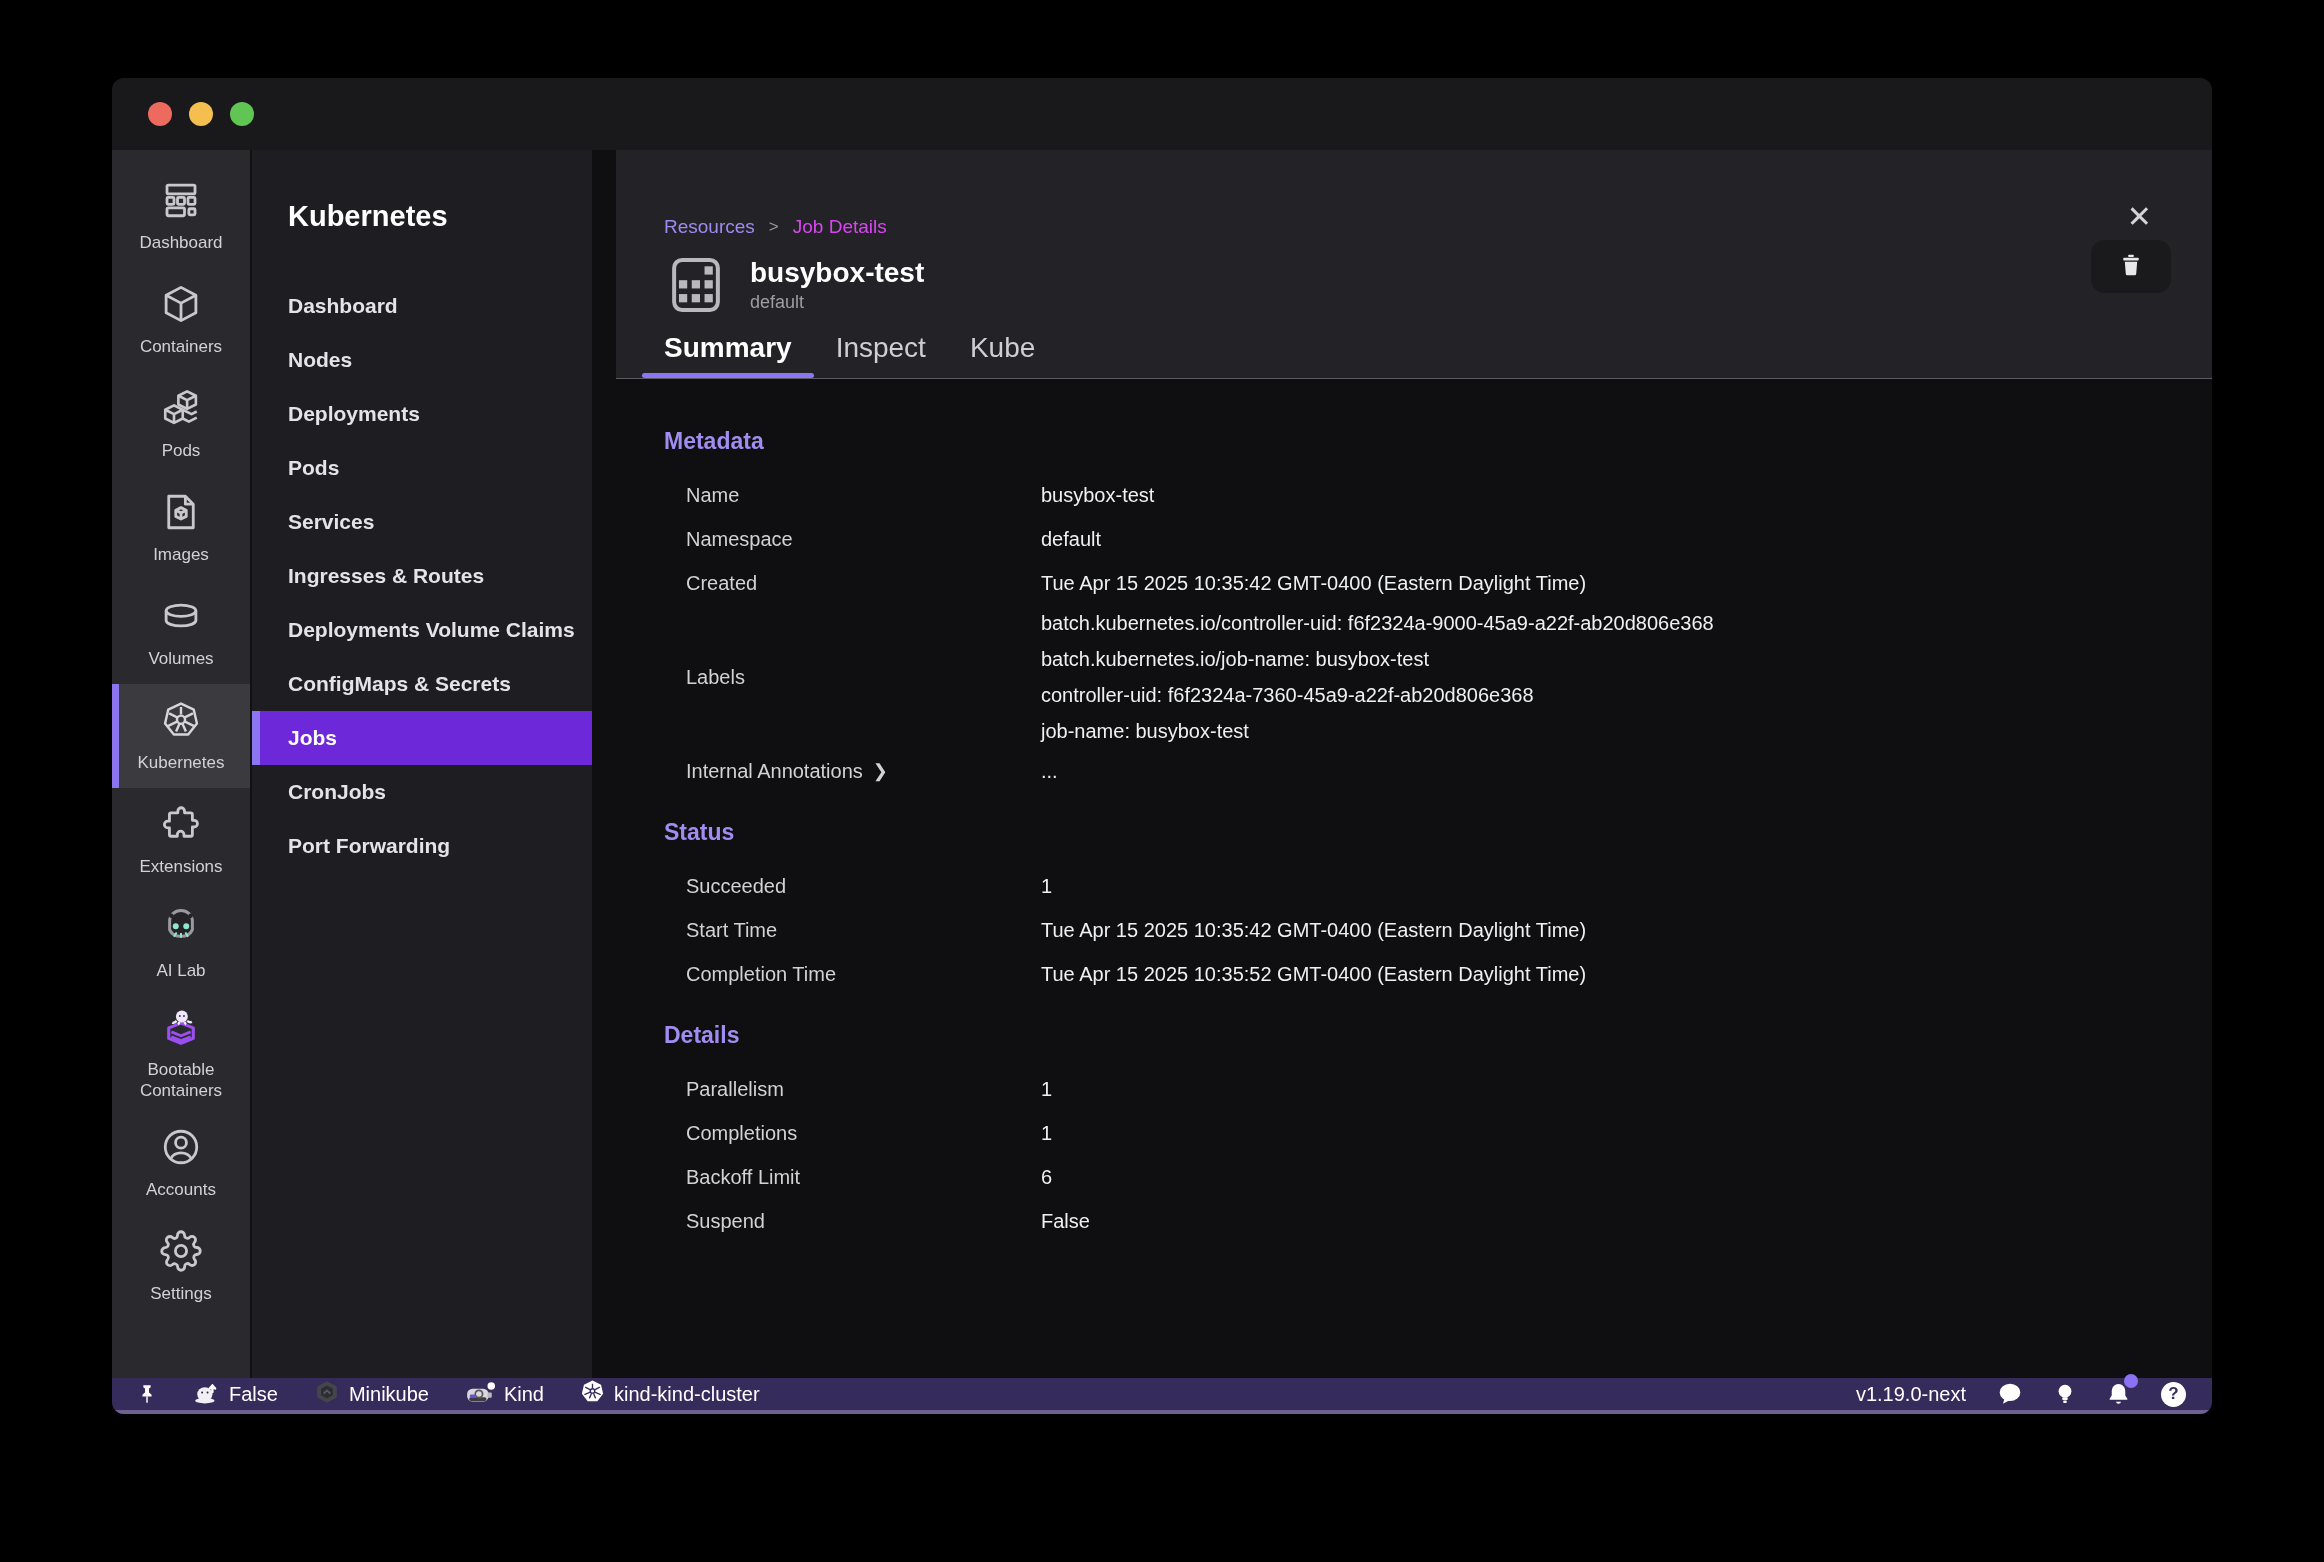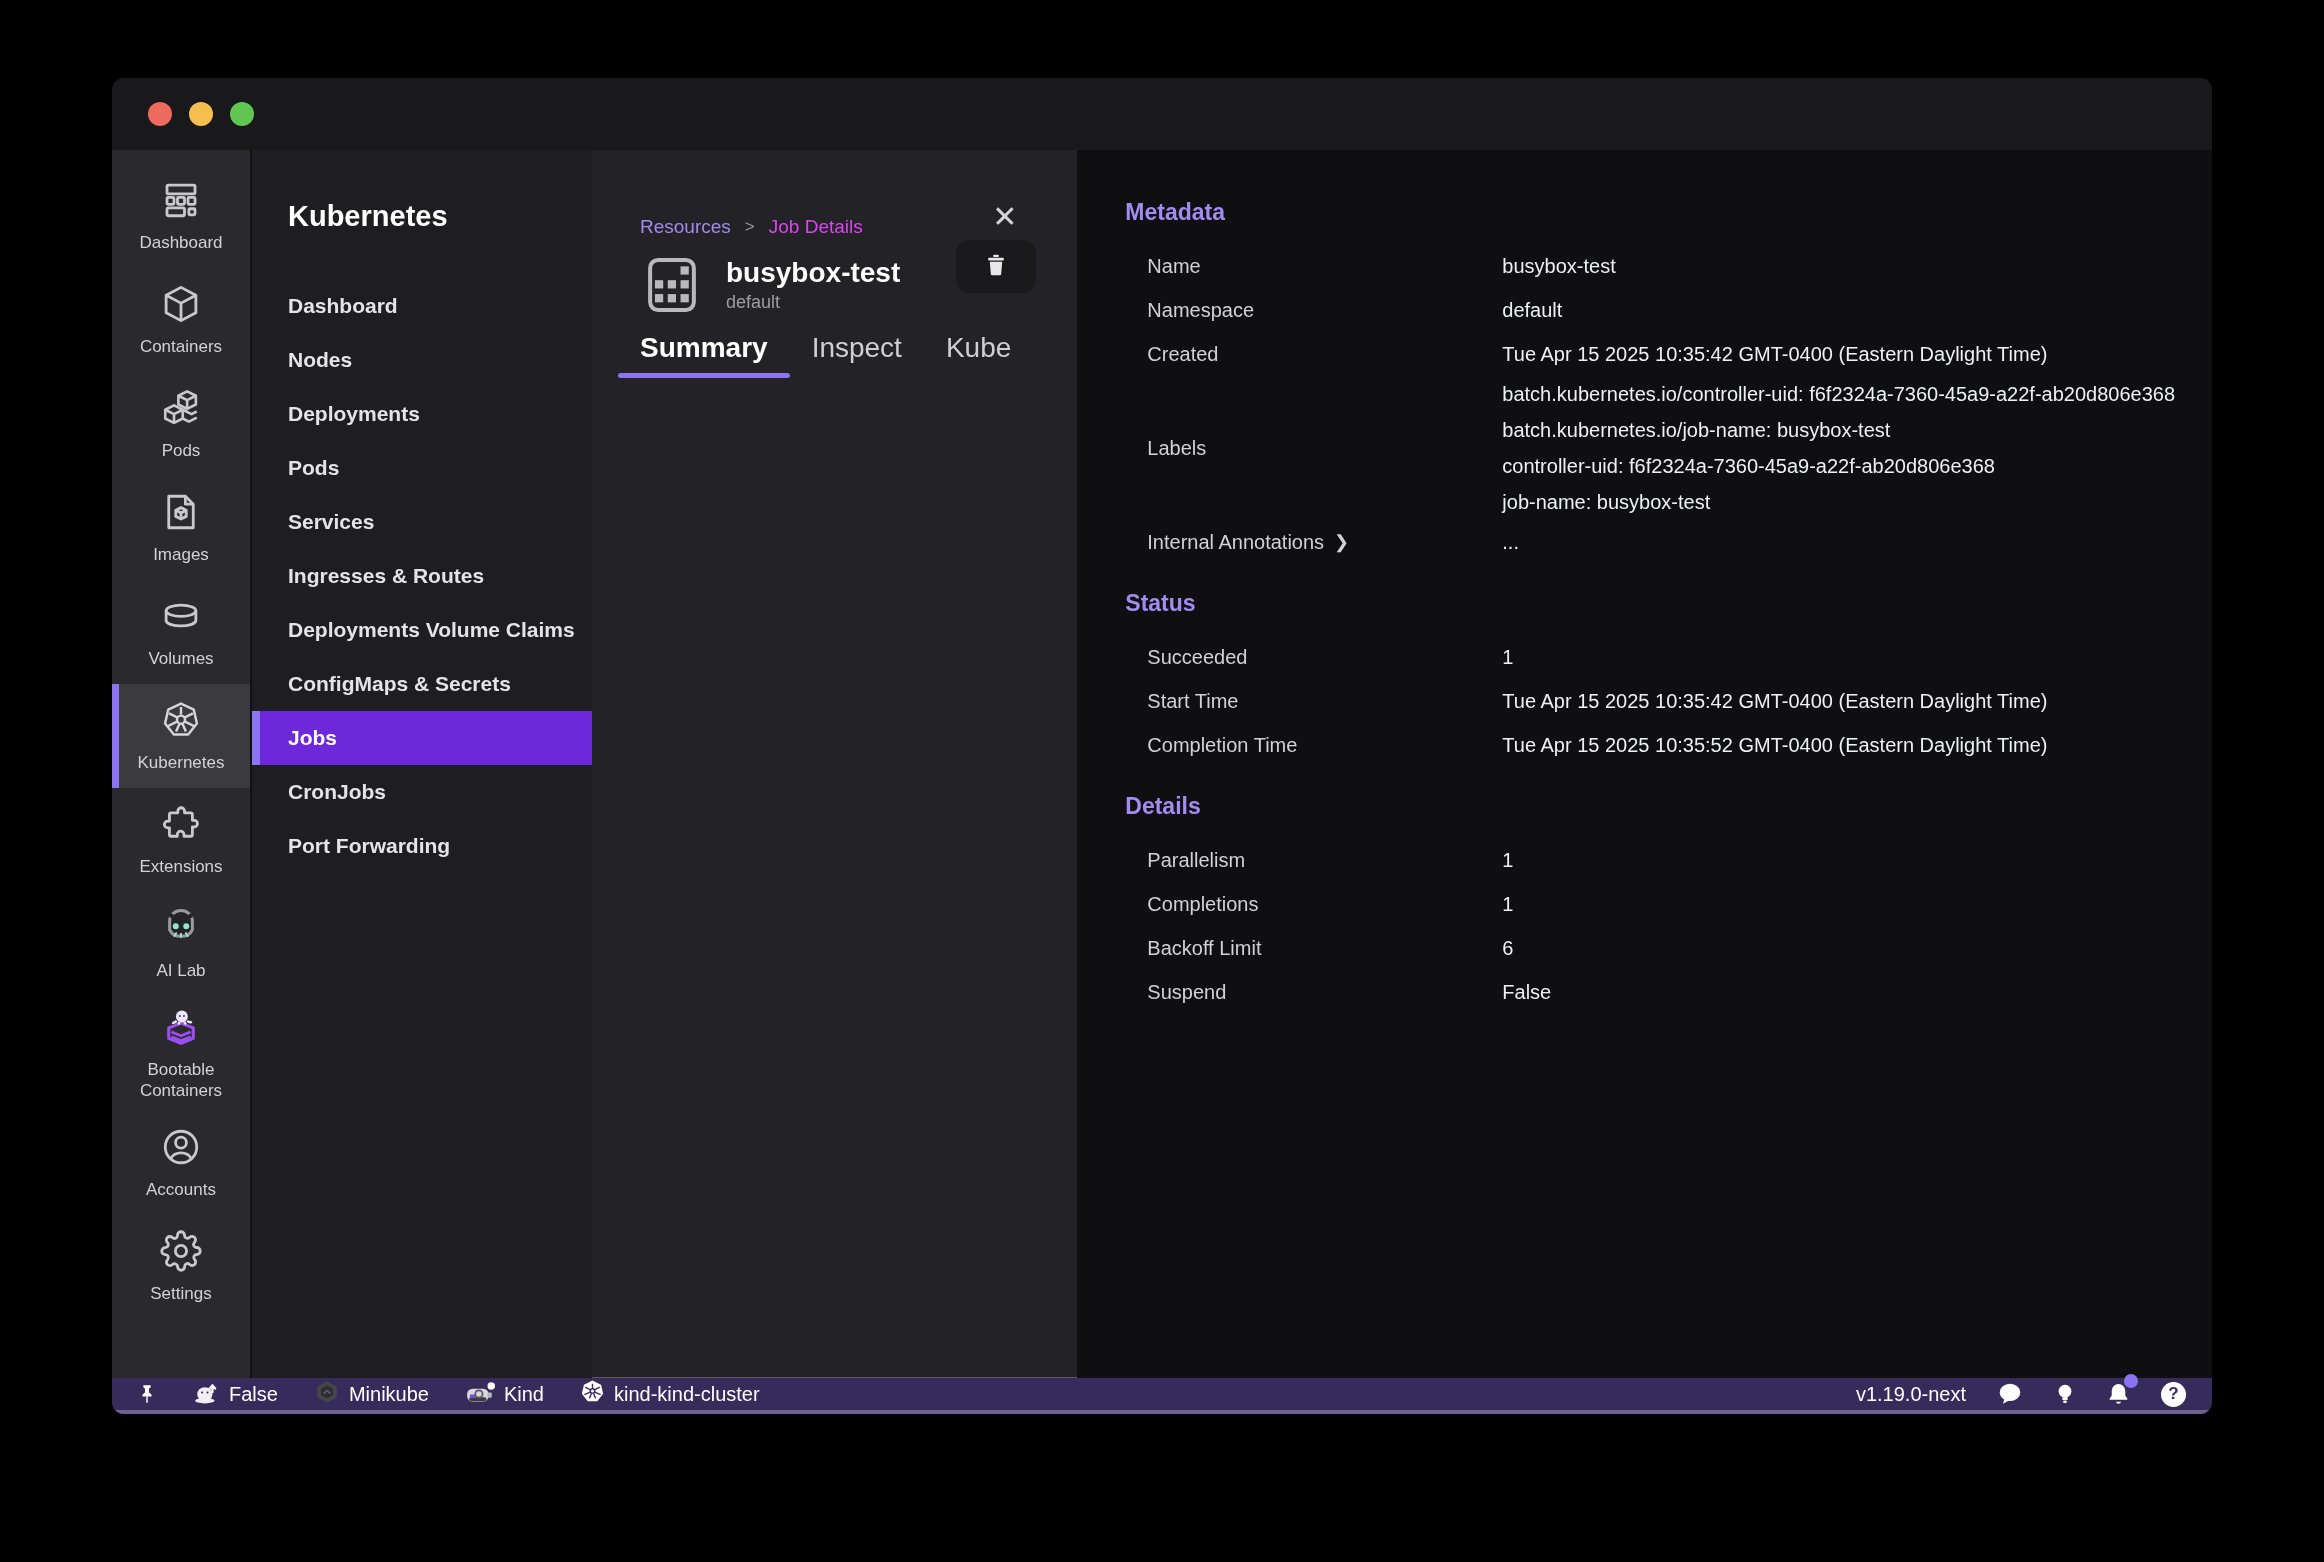--- a/index.html
+++ b/index.html
@@ -19,21 +19,21 @@
   .rail-item.selected::before { content:""; position:absolute; left:0; top:0; bottom:0; width:7px; background:var(--accent); }
 
   
   .nav { flex:none; width:340px; background:#1e1e22; display:flex; flex-direction:column; }
   .nav-title { color:#fff; font-size:29px; font-weight:700; margin:50px 0 46px 36px; }
   .nav-item { flex:none; height:54px; display:flex; align-items:center; padding-left:36px; font-size:21px; font-weight:600; color:#e4e4e8; position:relative; cursor:pointer; }
   .nav-item.selected { background:#6d28d9; color:#fff; }
   .nav-item.selected::before { content:""; position:absolute; left:0; top:0; bottom:0; width:8px; background:var(--accent); }
 
   
-  .main { flex:1; display:flex; flex-direction:row; min-width:0; }
+  .main { flex:1; display:flex; flex-direction:column; min-width:0;padding-left:24px; }
   .main-header { flex:none; background:#232327; border-bottom:1px solid #5a5a5f; padding:64px 44px 0 48px; position:relative; }
   .breadcrumb { display:flex; align-items:center; gap:14px; font-size:19px; height:26px; }
   .crumb-link { color:var(--crumbLink); cursor:pointer; }
   .crumb-sep { color:#9a9a9e; font-size:17px; }
   .crumb-page { color:#d946ef; }
   .close-x { position:absolute; top:52px; right:60px; font-size:30px; color:#d4d4d8; cursor:pointer; line-height:1; }
   .title-row { display:flex; align-items:center; margin-top:12px; gap:22px; height:66px; }
   .job-icon { width:64px; height:64px; color:#b9b9bd; }
   .title-texts { display:flex; flex-direction:column; justify-content:center; gap:3px; }
   .page-title { color:#fff; font-size:28px; font-weight:700; }
@@ -242,21 +242,21 @@
           <span class="kv-label">Namespace</span>
           <span class="kv-value">default</span>
         </div>
         <div class="kv-row">
           <span class="kv-label">Created</span>
           <span class="kv-value">Tue Apr 15 2025 10:35:42 GMT-0400 (Eastern Daylight Time)</span>
         </div>
         <div class="kv-row kv-multi">
           <span class="kv-label">Labels</span>
           <span class="kv-value">
-            <div>batch.kubernetes.io/controller-uid: f6f2324a-7360-45a9-a22f-ab20d806e368</div>
+            <div>batch.kubernetes.io/controller-uid: f6f2324a-9000-45a9-a22f-ab20d806e368</div>
             <div>batch.kubernetes.io/job-name: busybox-test</div>
             <div>controller-uid: f6f2324a-7360-45a9-a22f-ab20d806e368</div>
             <div>job-name: busybox-test</div>
           </span>
         </div>
         <div class="kv-row">
           <span class="kv-label">
             <span>Internal Annotations</span>
             <span class="chev">❯</span>
           </span>

